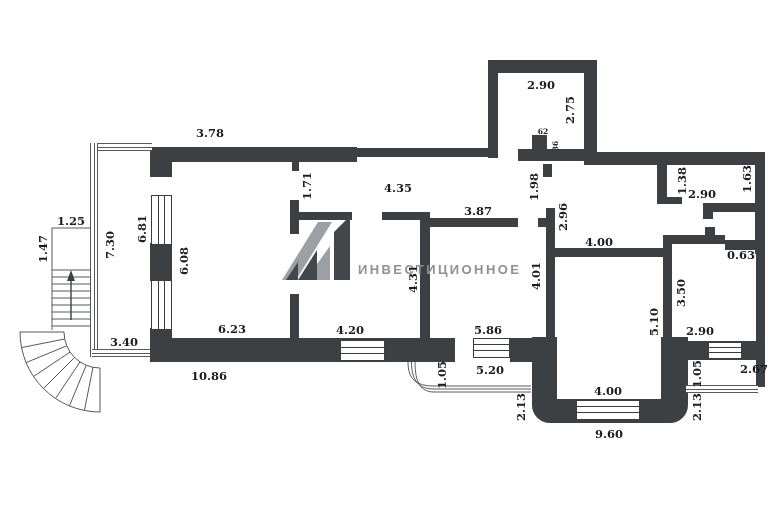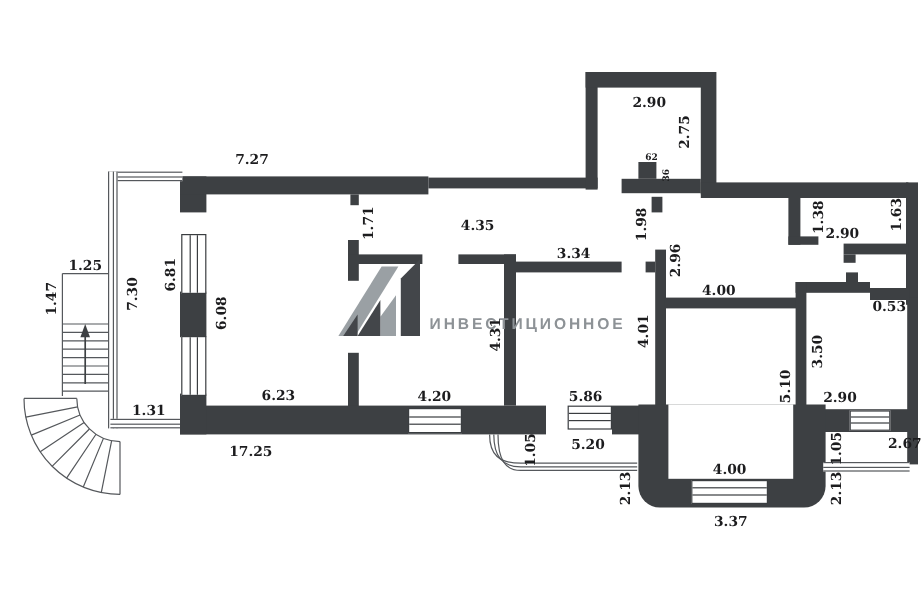--- a/index.html
+++ b/index.html
@@ -113,37 +113,37 @@
 
   <svg style="left:282px;top:214px" width="72" height="72" viewBox="0 0 72 72">
     <polygon points="0,66 36,8 50,8 14,66" fill="#9aa0a4"></polygon>
     <polygon points="35,50 48,32 48,66 35,66" fill="#9aa0a4"></polygon>
     <polygon points="16,66 35,36 35,66" fill="#43464a"></polygon>
     <polygon points="4,66 16,48 16,66" fill="#43464a"></polygon>
     <polygon points="52,18 68,2 68,66 52,66" fill="#43464a"></polygon>
   </svg>
   <div class="wm-line1" style="left:358px;top:262px">ИНВЕСТИЦИОННОЕ</div>
 
-  <div class="dim" style="left:210px;top:133px">7.27</div>
+  <div class="dim" style="left:210px;top:133px">3.78</div>
   <div class="dim" style="left:541px;top:85px">2.90</div>
   <div class="dim sm" style="left:543px;top:131px">62</div>
   <div class="dim" style="left:71px;top:221px">1.25</div>
   <div class="dim" style="left:398px;top:188px">4.35</div>
-  <div class="dim" style="left:478px;top:211px">3.34</div>
+  <div class="dim" style="left:478px;top:211px">3.87</div>
   <div class="dim" style="left:702px;top:194px">2.90</div>
-  <div class="dim" style="left:741px;top:255px">0.53</div>
+  <div class="dim" style="left:741px;top:255px">0.63</div>
   <div class="dim" style="left:232px;top:329px">6.23</div>
-  <div class="dim" style="left:362px;top:330px">4.20</div>
-  <div class="dim" style="left:124px;top:342px">1.31</div>
-  <div class="dim" style="left:209px;top:376px">17.25</div>
+  <div class="dim" style="left:350px;top:330px">4.20</div>
+  <div class="dim" style="left:124px;top:342px">3.40</div>
+  <div class="dim" style="left:209px;top:376px">10.86</div>
   <div class="dim" style="left:488px;top:330px">5.86</div>
   <div class="dim" style="left:490px;top:370px">5.20</div>
   <div class="dim" style="left:599px;top:242px">4.00</div>
   <div class="dim" style="left:608px;top:391px">4.00</div>
-  <div class="dim" style="left:609px;top:434px">3.37</div>
+  <div class="dim" style="left:609px;top:434px">9.60</div>
   <div class="dim" style="left:700px;top:331px">2.90</div>
   <div class="dim" style="left:754px;top:369px">2.67</div>
 
   <div class="dim v" style="left:570px;top:110px">2.75</div>
   <div class="dim v sm" style="left:555px;top:146px">36</div>
   <div class="dim v" style="left:43px;top:249px">1.47</div>
   <div class="dim v" style="left:110px;top:245px">7.30</div>
   <div class="dim v" style="left:142px;top:229px">6.81</div>
   <div class="dim v" style="left:184px;top:261px">6.08</div>
   <div class="dim v" style="left:307px;top:186px">1.71</div>

